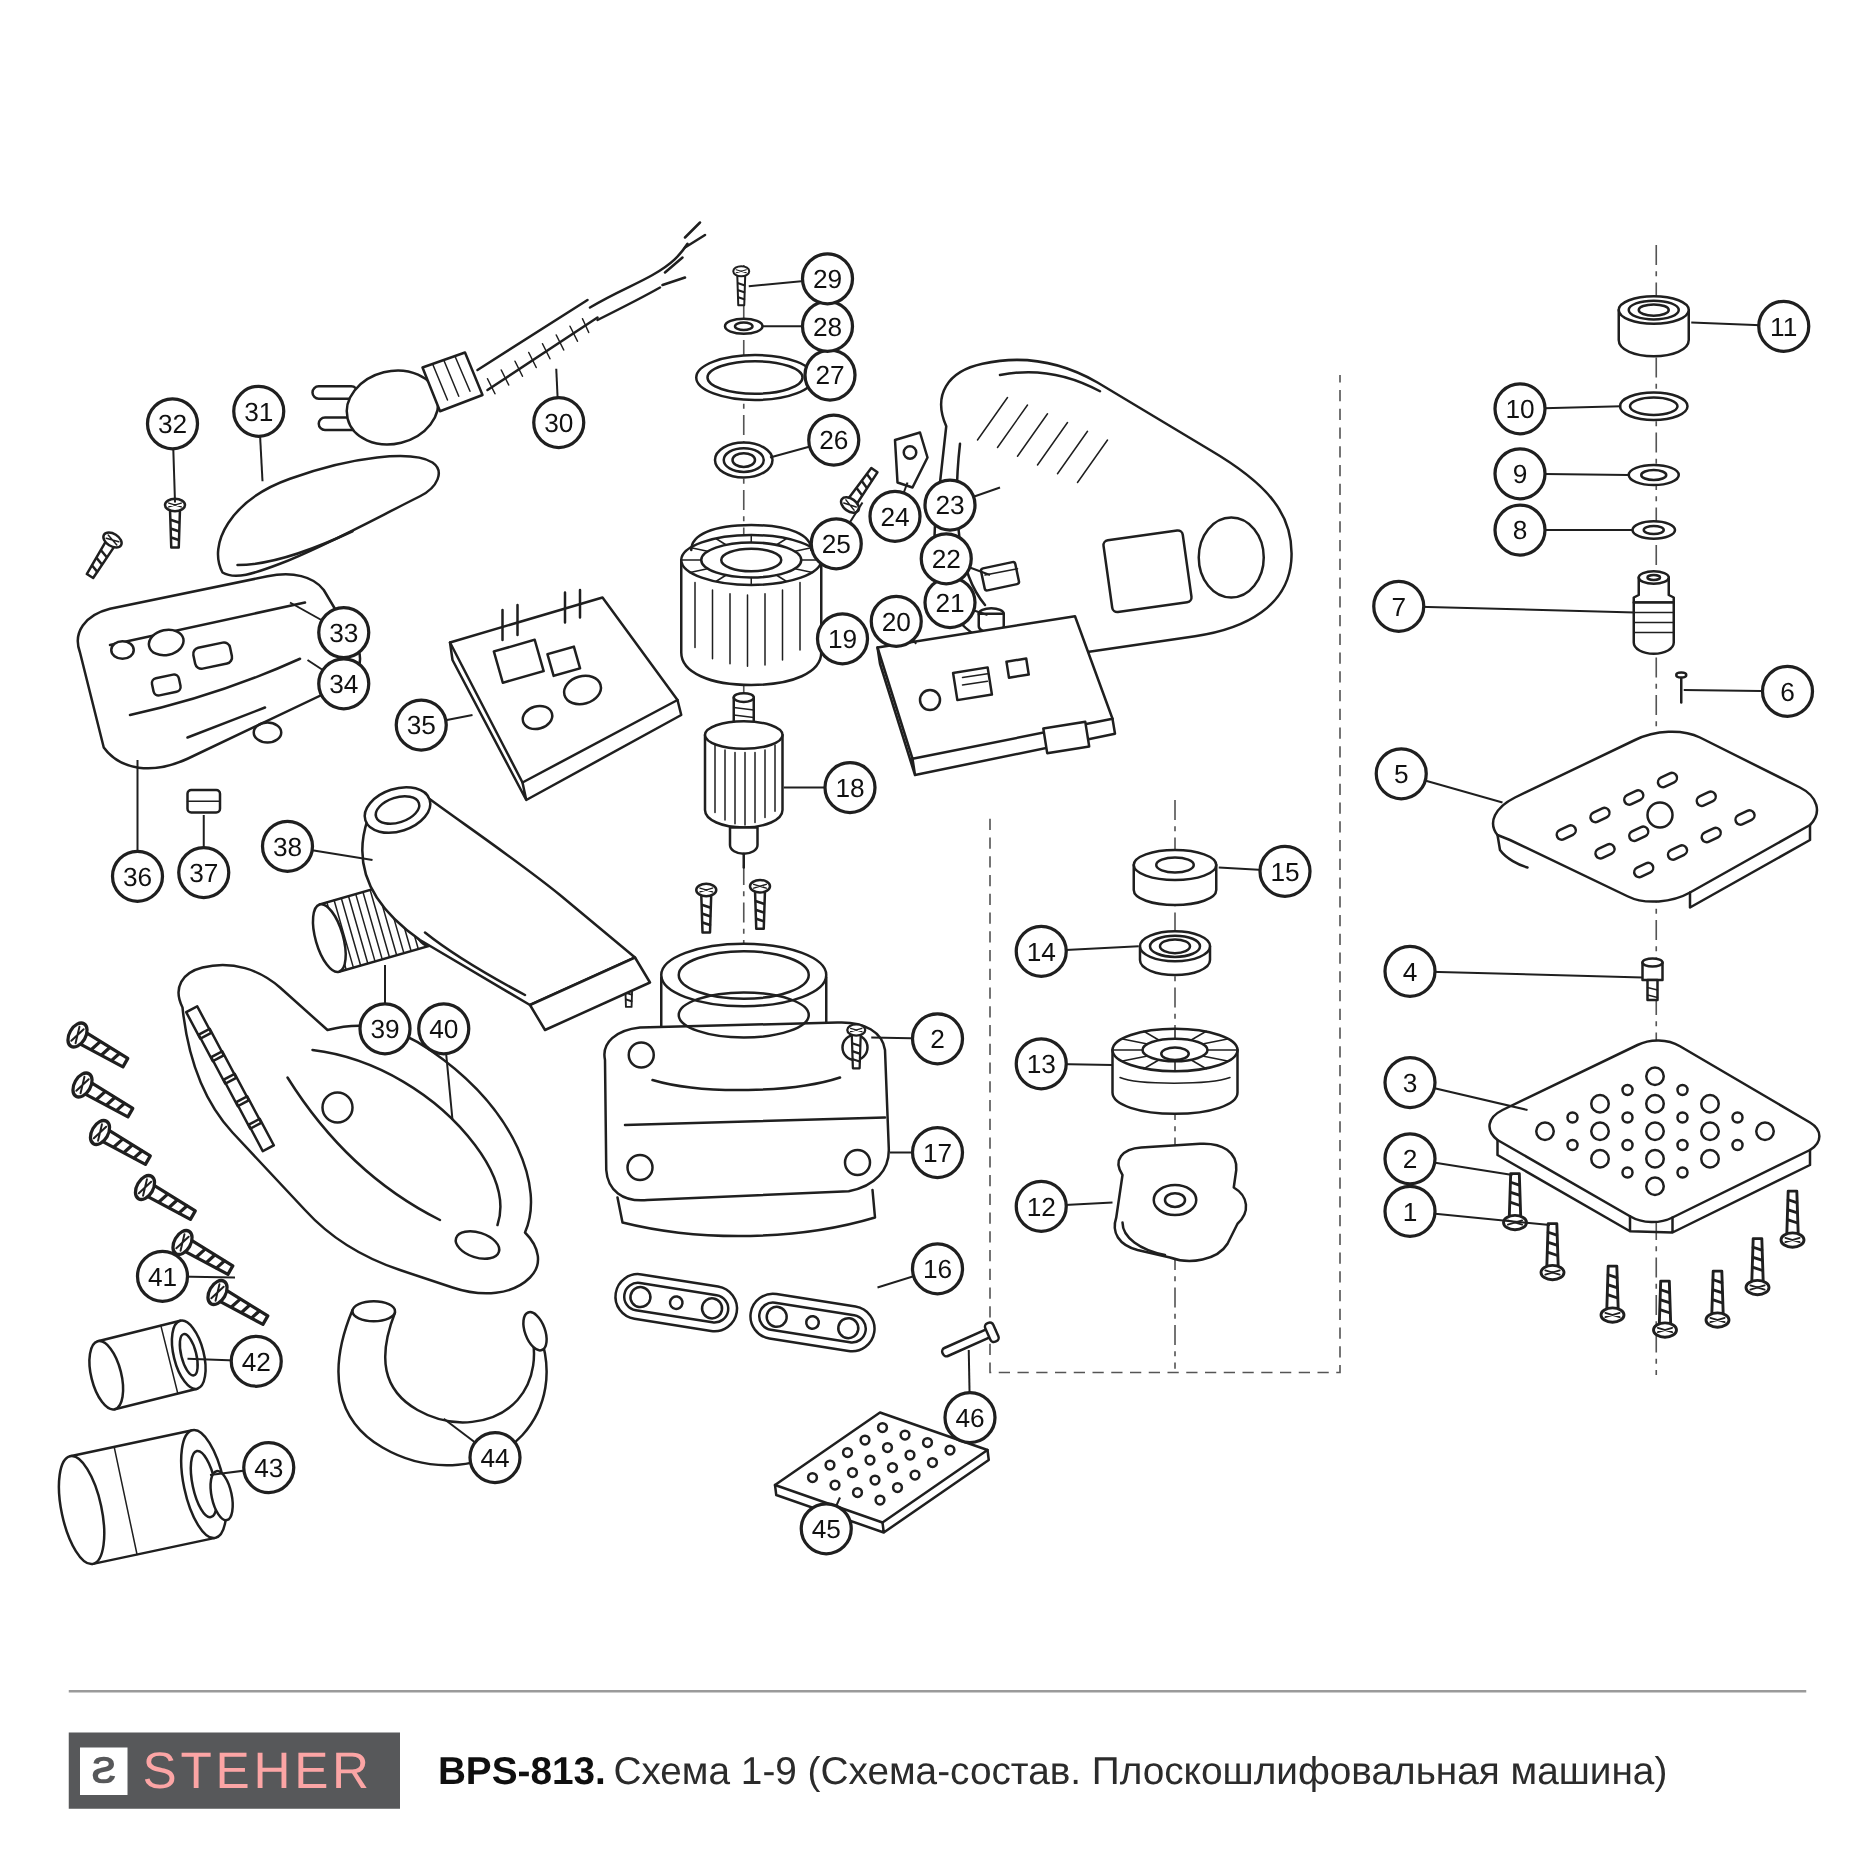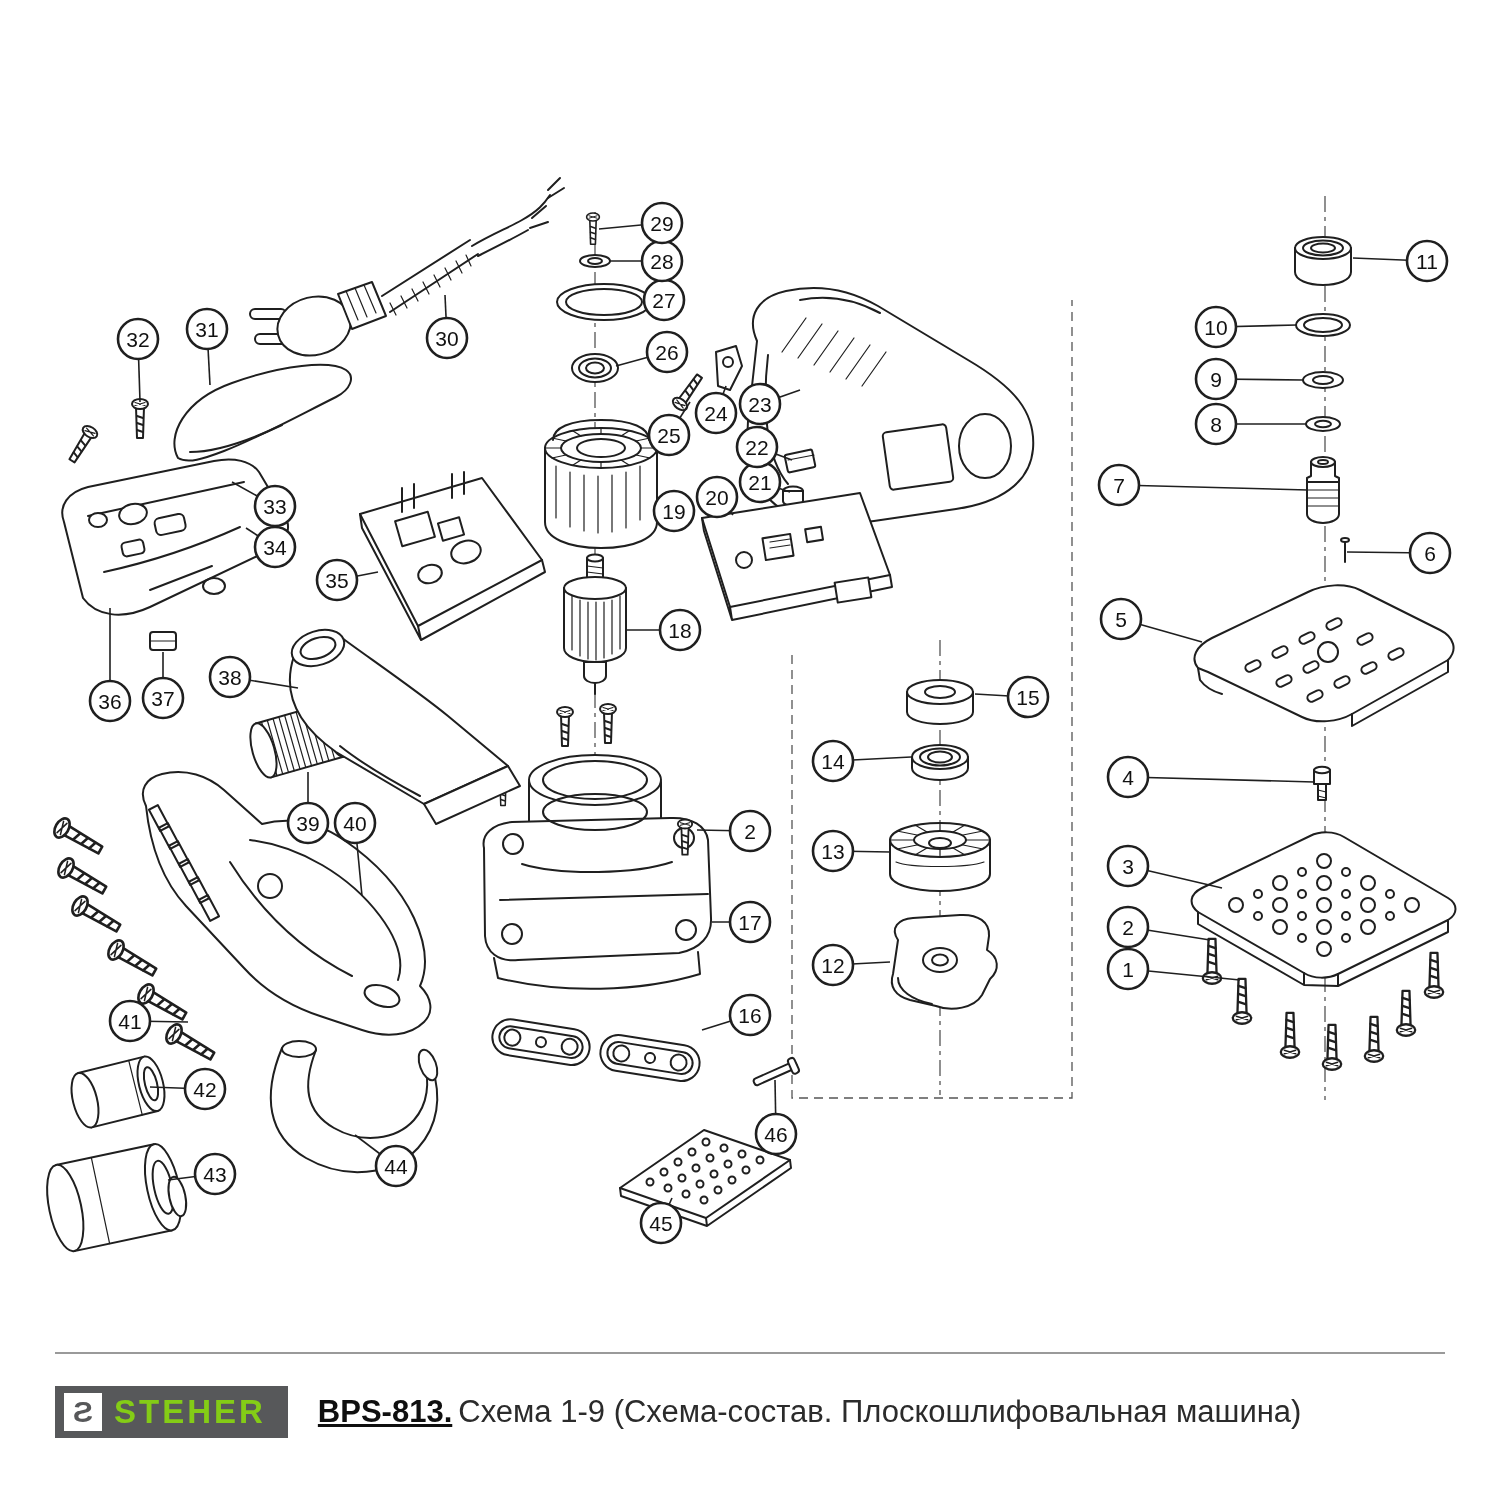--- a/index.html
+++ b/index.html
@@ -18,23 +18,23 @@
   .leader { stroke:#1f1f1f; stroke-width:1.6; }
   .balloon { fill:#ffffff; stroke:#1f1f1f; stroke-width:2.6; }
   .balloon-num { font-family:"Liberation Sans",sans-serif; font-size:21px; fill:#111; text-anchor:middle; }
 
   footer { position:absolute; left:55px; right:55px; top:1352px; }
   .footer-rule { height:2px; background:#9a9a9a; }
   .footer-row { display:flex; align-items:center; gap:30px; margin-top:32px; }
   .logo { display:flex; align-items:center; gap:12px; background:#57585a; padding:7px 22px 7px 9px; }
   .logo-mark { width:38px; height:38px; background:#ffffff; color:#57585a; font-weight:bold; font-size:30px;
                display:flex; align-items:center; justify-content:center; }
-  .logo-text { color:#84cc16; font-weight:bold; font-size:33px; letter-spacing:3px; }
+  .logo-text { color:#fca5a5; font-weight:normal; font-size:41px; letter-spacing:3px; }
   .caption { font-size:31px; color:#2b2b2b; }
-  .model { font-weight:bold; color:#0f0f0f; margin-right:6px;text-decoration:underline; }
+  .model { font-weight:bold; color:#0f0f0f; margin-right:6px; }
 </style>
 </head>
 <body>
 
 <svg id="diagram" width="1500" height="1355" viewBox="0 0 1500 1355">
   <defs>
     <g id="scr" stroke="#1f1f1f" stroke-width="2" stroke-linecap="round" stroke-linejoin="round">
       <path d="M-4,3 L-3,34 L3,34 L4,3 Z" fill="#fff"></path>
       <path d="M-3,12 L3,14 M-3,19 L3,21 M-3,26 L3,28" fill="none"></path>
       <ellipse cx="0" cy="0" rx="8" ry="5" fill="#fff"></ellipse>

